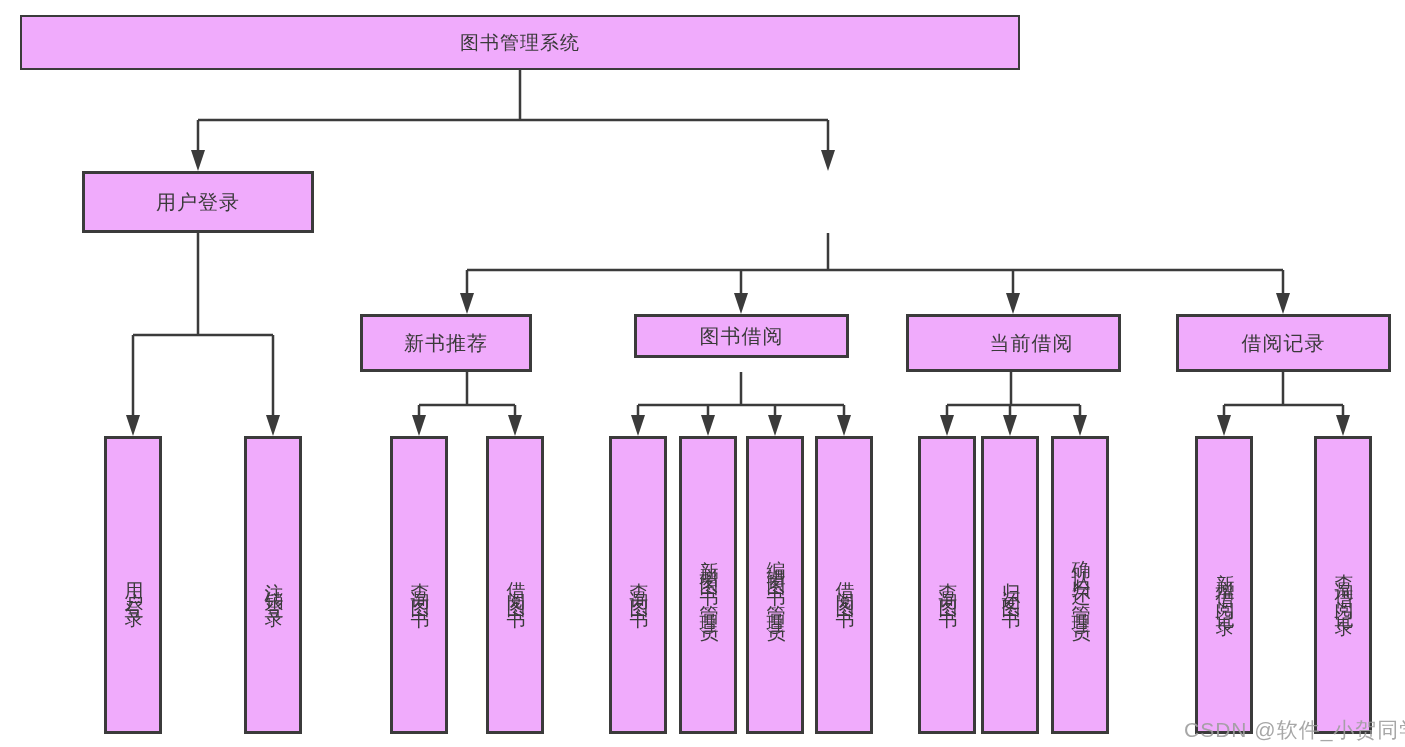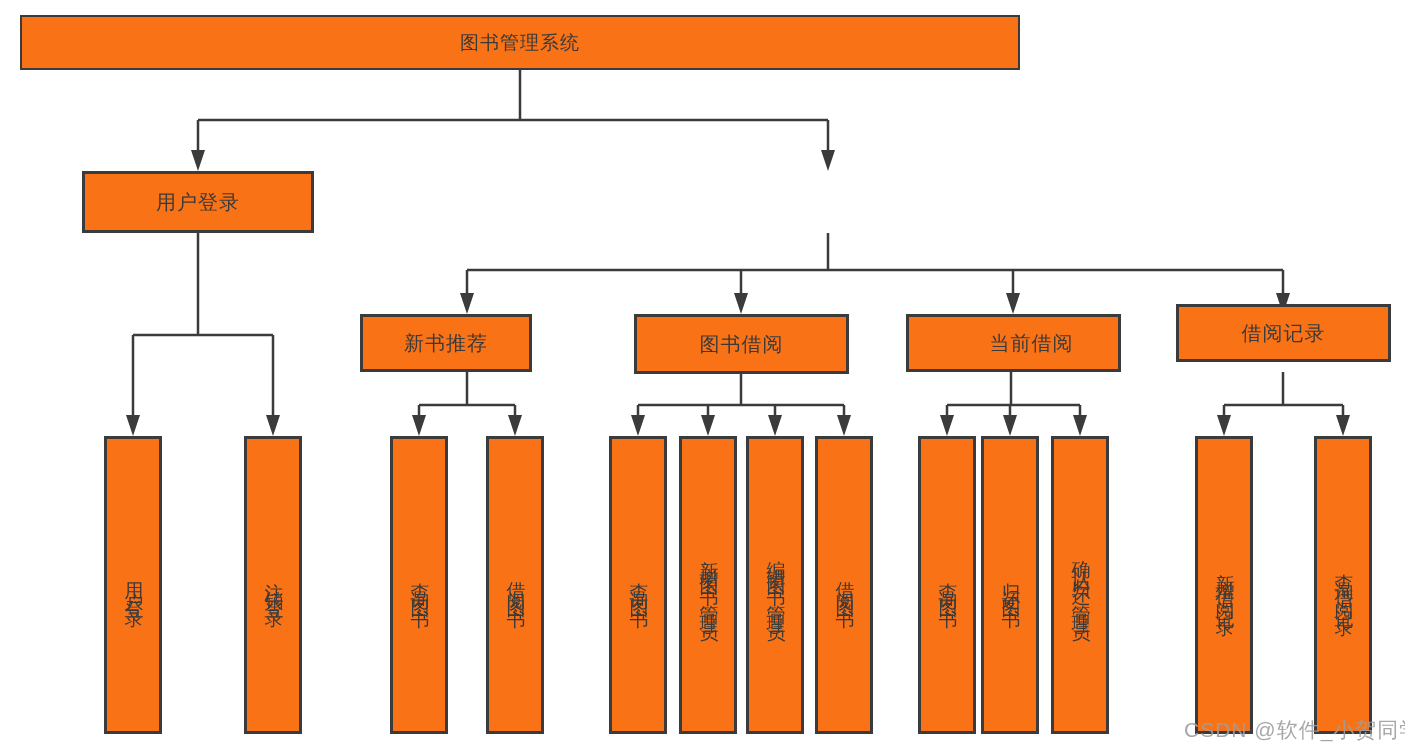--- a/index.html
+++ b/index.html
@@ -7,21 +7,21 @@
     position:relative;
     width:1405px;height:747px;
     background:#ffffff;
     overflow:hidden;
     font-family:"Liberation Sans","DejaVu Sans",sans-serif;
   }
   #wires{position:absolute;left:0;top:0;z-index:1;}
   .node{
     position:absolute;
     box-sizing:border-box;
-    background:#f97316;
+    background:#f0abfc;
     border:3px solid #3b3b3b;
     color:#3a3a3a;
     z-index:2;
   }
   .hbox{
     display:flex;align-items:center;justify-content:center;
     font-size:20px;
     letter-spacing:1px;
   }
   .root{border-width:2px;font-size:19px;}
@@ -89,23 +89,23 @@
       <polygon points="1217,415 1231,415 1224,436"></polygon>
       <polygon points="1336,415 1350,415 1343,436"></polygon>
     </g>
   </svg>
 
   <div class="node hbox root" style="left:20px;top:15px;width:1000px;height:55px;">图书管理系统</div>
 
   <div class="node hbox" style="left:82px;top:171px;width:232px;height:62px;">用户登录</div>
 
   <div class="node hbox" style="left:360px;top:314px;width:172px;height:58px;">新书推荐</div>
-  <div class="node hbox" style="left:634px;top:314px;width:215px;height:60px;">图书借阅</div>
+  <div class="node hbox" style="left:634px;top:314px;width:215px;height:44px;">图书借阅</div>
   <div class="node hbox" style="left:906px;top:314px;width:215px;height:58px;padding-left:36px;">当前借阅</div>
-  <div class="node hbox" style="left:1176px;top:304px;width:215px;height:58px;">借阅记录</div>
+  <div class="node hbox" style="left:1176px;top:314px;width:215px;height:58px;">借阅记录</div>
 
   <div class="node leaf" style="left:104px;">用户登录</div>
   <div class="node leaf" style="left:244px;">注销登录</div>
 
   <div class="node leaf" style="left:390px;">查询图书</div>
   <div class="node leaf" style="left:486px;">借阅图书</div>
 
   <div class="node leaf" style="left:609px;">查询图书</div>
   <div class="node leaf" style="left:679px;">新增图书（管理员）</div>
   <div class="node leaf" style="left:746px;">编辑图书（管理员）</div>

